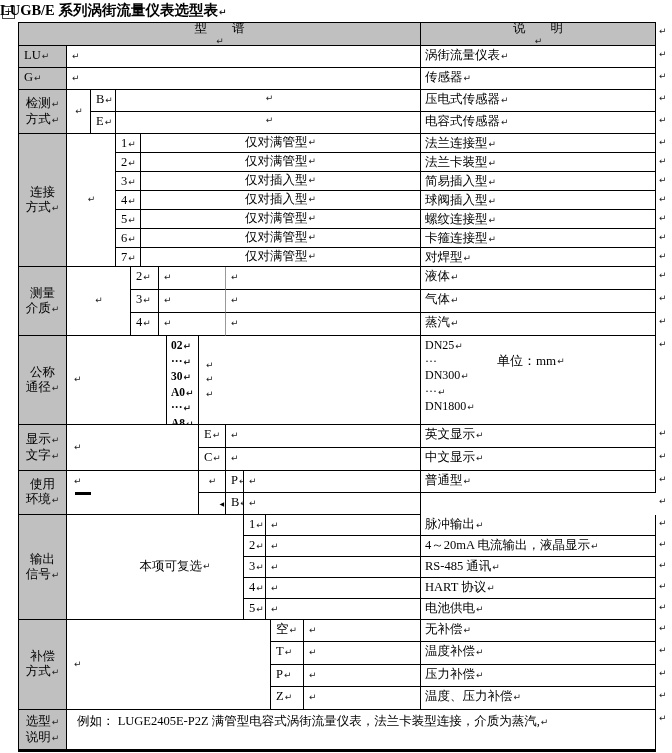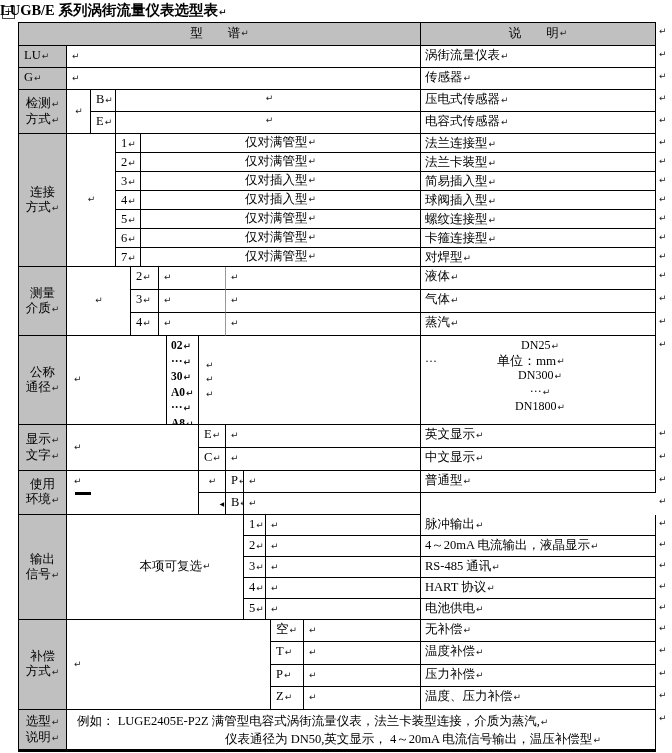--- a/index.html
+++ b/index.html
@@ -10,31 +10,31 @@
   .handle{position:absolute;left:2px;top:6px;width:11px;height:11px;border:1px solid #444;
           background:#fff;font-size:10px;line-height:10px;text-align:center;color:#222;
           font-family:"DejaVu Sans",sans-serif;}
   .tbl{position:absolute;left:18px;top:22px;display:grid;
        grid-template-columns:48px 24px 25px 15px 10px 18px 8px 32px 27px 18px 22px 5px 33px 117px 235px;
        grid-template-rows:23px 22px 22px 22px 22px 19px 19px 19px 19px 19px 19px 19px 23px 23px 23px 89px 23px 23px 22px 22px 21px 21px 21px 21px 21px 22px 23px 22px 23px 40px;
        border-top:1px solid #000;border-left:1px solid #000;border-bottom:2px solid #000;}
   .t{border-right:1px solid #000;border-bottom:1px solid #000;box-sizing:border-box;
      font-size:12.5px;line-height:1.25;padding:2px 2px 0 4px;overflow:hidden;position:relative;
      white-space:nowrap;}
-  .g{background:#c0c0c0;}
+  .g{background:#c0c0c0;flex-direction:column;}
   .ct{display:flex;align-items:center;justify-content:center;text-align:center;padding:0;}
   .vc{display:flex;align-items:center;padding:0 0 0 6px;}
   .hc{display:flex;align-items:flex-start;justify-content:center;padding-top:3px;}
   .lbl{display:flex;flex-direction:column;align-items:center;justify-content:center;
        text-align:center;padding:0;line-height:15px;}
   .p{font-size:9px;font-family:"DejaVu Sans",sans-serif;color:#222;padding-left:1px;}
   .code{padding:2px 1px 0 5px;}
   .eom{position:absolute;left:658px;}
   .lines6{padding:2px 0 0 4px;line-height:14.6px;font-size:11.5px;font-weight:bold;}
-  .dn{padding:2px 0 0 4px;line-height:14.6px;font-size:12px;text-align:center;}
+  .dn{padding:2px 0 0 4px;line-height:14.6px;font-size:12px;}
   .midp{display:flex;flex-direction:column;justify-content:center;gap:3px;padding:0 0 0 6px;}
   .tri{font-size:6px;font-family:"DejaVu Sans",sans-serif;}
   .dash{width:16px;height:3px;background:#000;margin:3px 0 0 2px;}
 </style>
 </head>
 <body>
 
 <div class="page">
   <div class="handle">+</div>
   <div class="title"><span>LUGB/E 系列涡街流量仪表选型表</span><span class="p">↵</span></div>
@@ -255,21 +255,20 @@
     <div class="t code" style="grid-area:29/13/30/14"><span>Z</span><span class="p">↵</span></div>
     <div class="t" style="grid-area:29/14/30/15"><span class="p">↵</span></div>
     <div class="t" style="grid-area:29/15/30/16"><span>温度、压力补偿</span><span class="p">↵</span></div>
 
     <div class="t g lbl" style="grid-area:30/1/31/2">
       <div><span>选型</span><span class="p">↵</span></div>
       <div><span>说明</span><span class="p">↵</span></div>
     </div>
     <div class="t" style="grid-area:30/2/31/16;padding:3px 0 0 10px;line-height:17px;font-size:12.5px">
       <div><span>例如：  LUGE2405E-P2Z 满管型电容式涡街流量仪表，法兰卡装型连接，介质为蒸汽,</span><span class="p">↵</span></div>
-      <div style="padding-left:148px"><span>仪表通径为 DN50,英文显示，  4～20mA 电流信号输出，温压补偿型</span><span class="p">↵</span></div>
     </div>
 
   </div>
 <span class="p eom" style="top: 26px;">↵</span>
     <span class="p eom" style="top: 49px;">↵</span>
     <span class="p eom" style="top: 71px;">↵</span>
     <span class="p eom" style="top: 93px;">↵</span>
     <span class="p eom" style="top: 115px;">↵</span>
     <span class="p eom" style="top: 137px;">↵</span>
     <span class="p eom" style="top: 156px;">↵</span>

